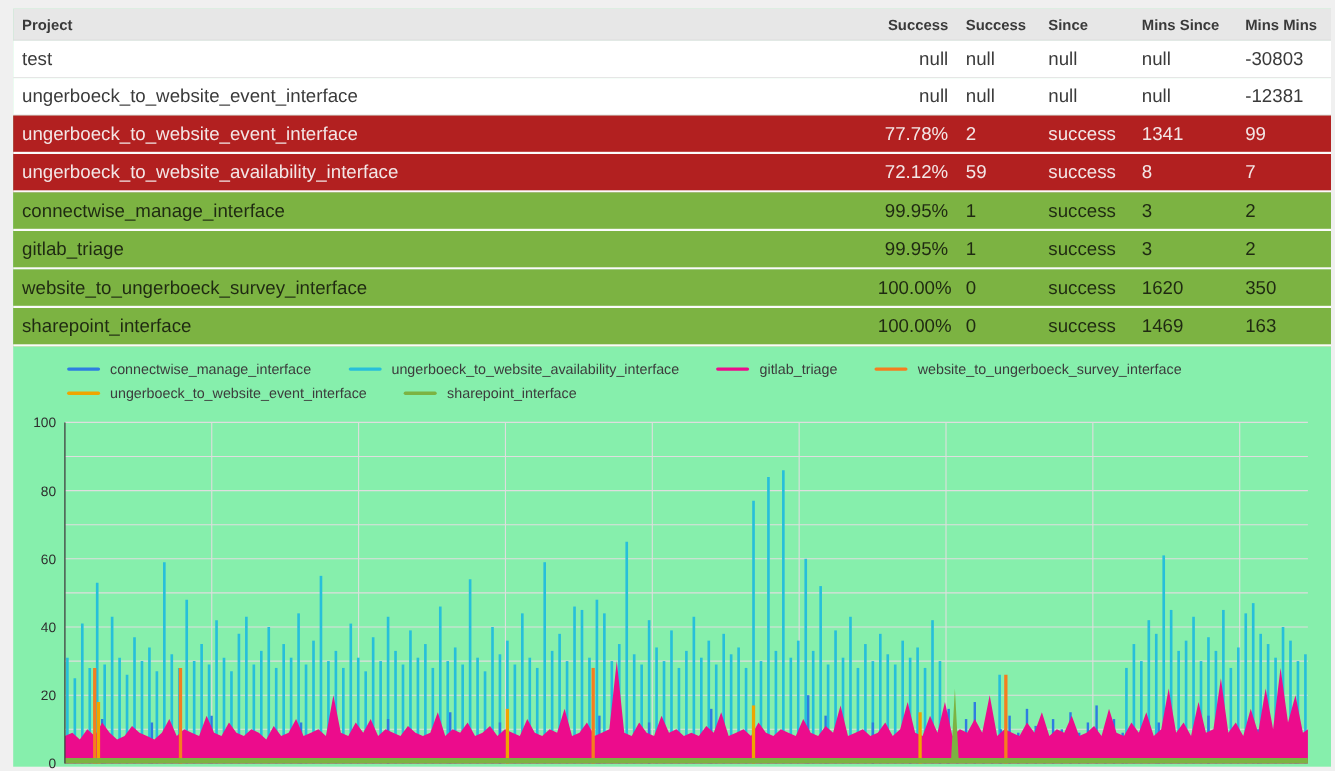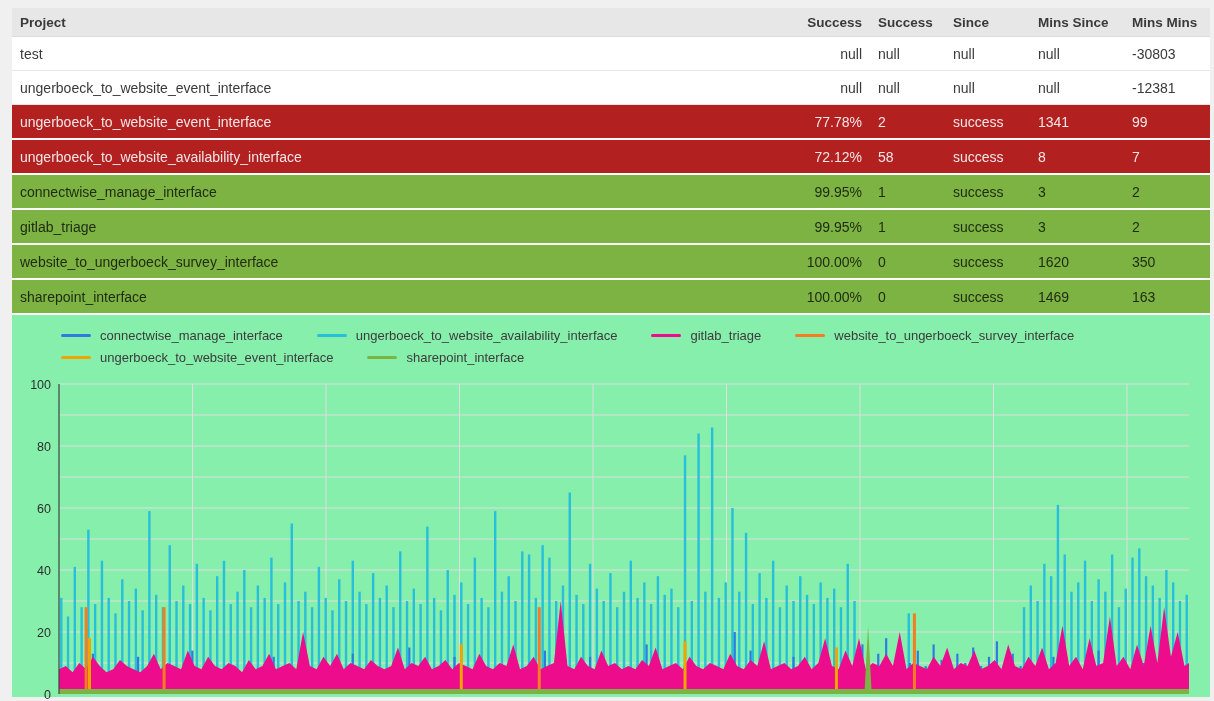--- a/index.html
+++ b/index.html
@@ -13,21 +13,21 @@
     position:absolute;left:12px;top:8px;width:1198px;height:689px;
     background:#86efac;
   }
   
   .tbl{width:100%;}
   .trow{
     display:grid;
     grid-template-columns:1fr 80px 75px 85px 94px 86px;
     align-items:center;
     height:33px;
-    font-size:14px;
+    font-size:17px;
   }
   .trow.thead{
     height:28px;background:#e7e7e7;font-weight:bold;
     color:#1d1d1d;font-size:13.5px;
     border-bottom:1px solid #dcdcdc;
   }
   .tcell{padding:0 8px;white-space:nowrap;overflow:hidden;color:#3a3a3a;}
   .tcell.al-right{text-align:right;}
   .trow.status-none{background:#ffffff;border-bottom:1px solid #e6e6e6;}
   .trow.status-failing{background:#b22020;border-bottom:2px solid #fbfbfb;}
@@ -76,21 +76,21 @@
         <div class="tcell">ungerboeck_to_website_event_interface</div>
         <div class="tcell al-right">77.78%</div>
         <div class="tcell">2</div>
         <div class="tcell">success</div>
         <div class="tcell">1341</div>
         <div class="tcell">99</div>
       </div>
       <div class="trow status-failing">
         <div class="tcell">ungerboeck_to_website_availability_interface</div>
         <div class="tcell al-right">72.12%</div>
-        <div class="tcell">58</div>
+        <div class="tcell">59</div>
         <div class="tcell">success</div>
         <div class="tcell">8</div>
         <div class="tcell">7</div>
       </div>
       <div class="trow status-healthy">
         <div class="tcell">connectwise_manage_interface</div>
         <div class="tcell al-right">99.95%</div>
         <div class="tcell">1</div>
         <div class="tcell">success</div>
         <div class="tcell">3</div>

